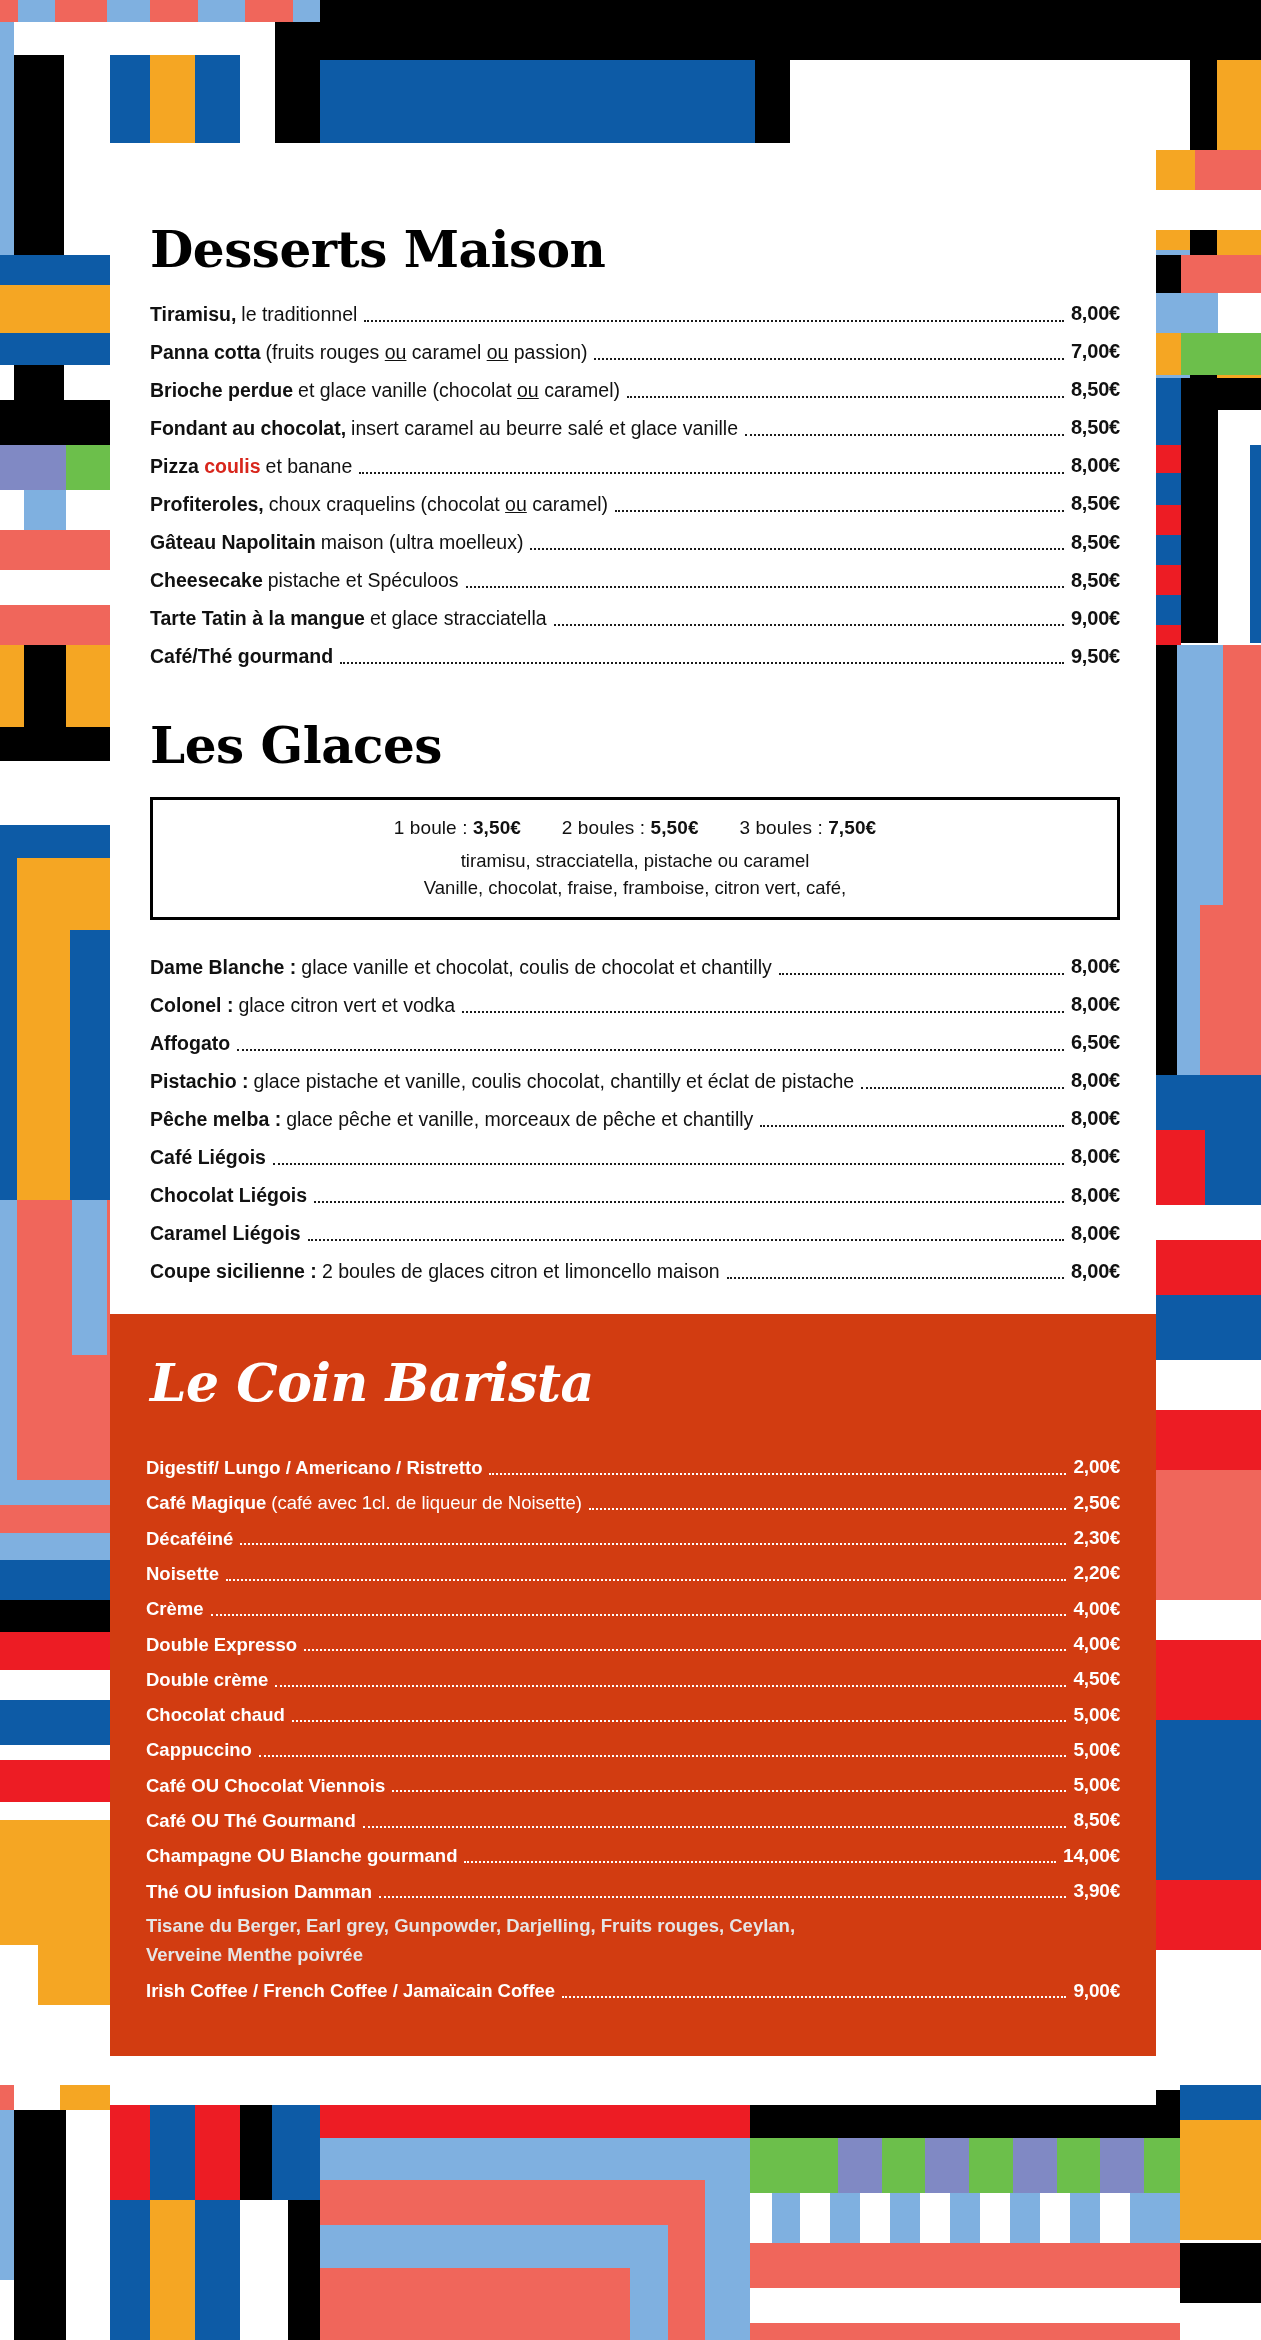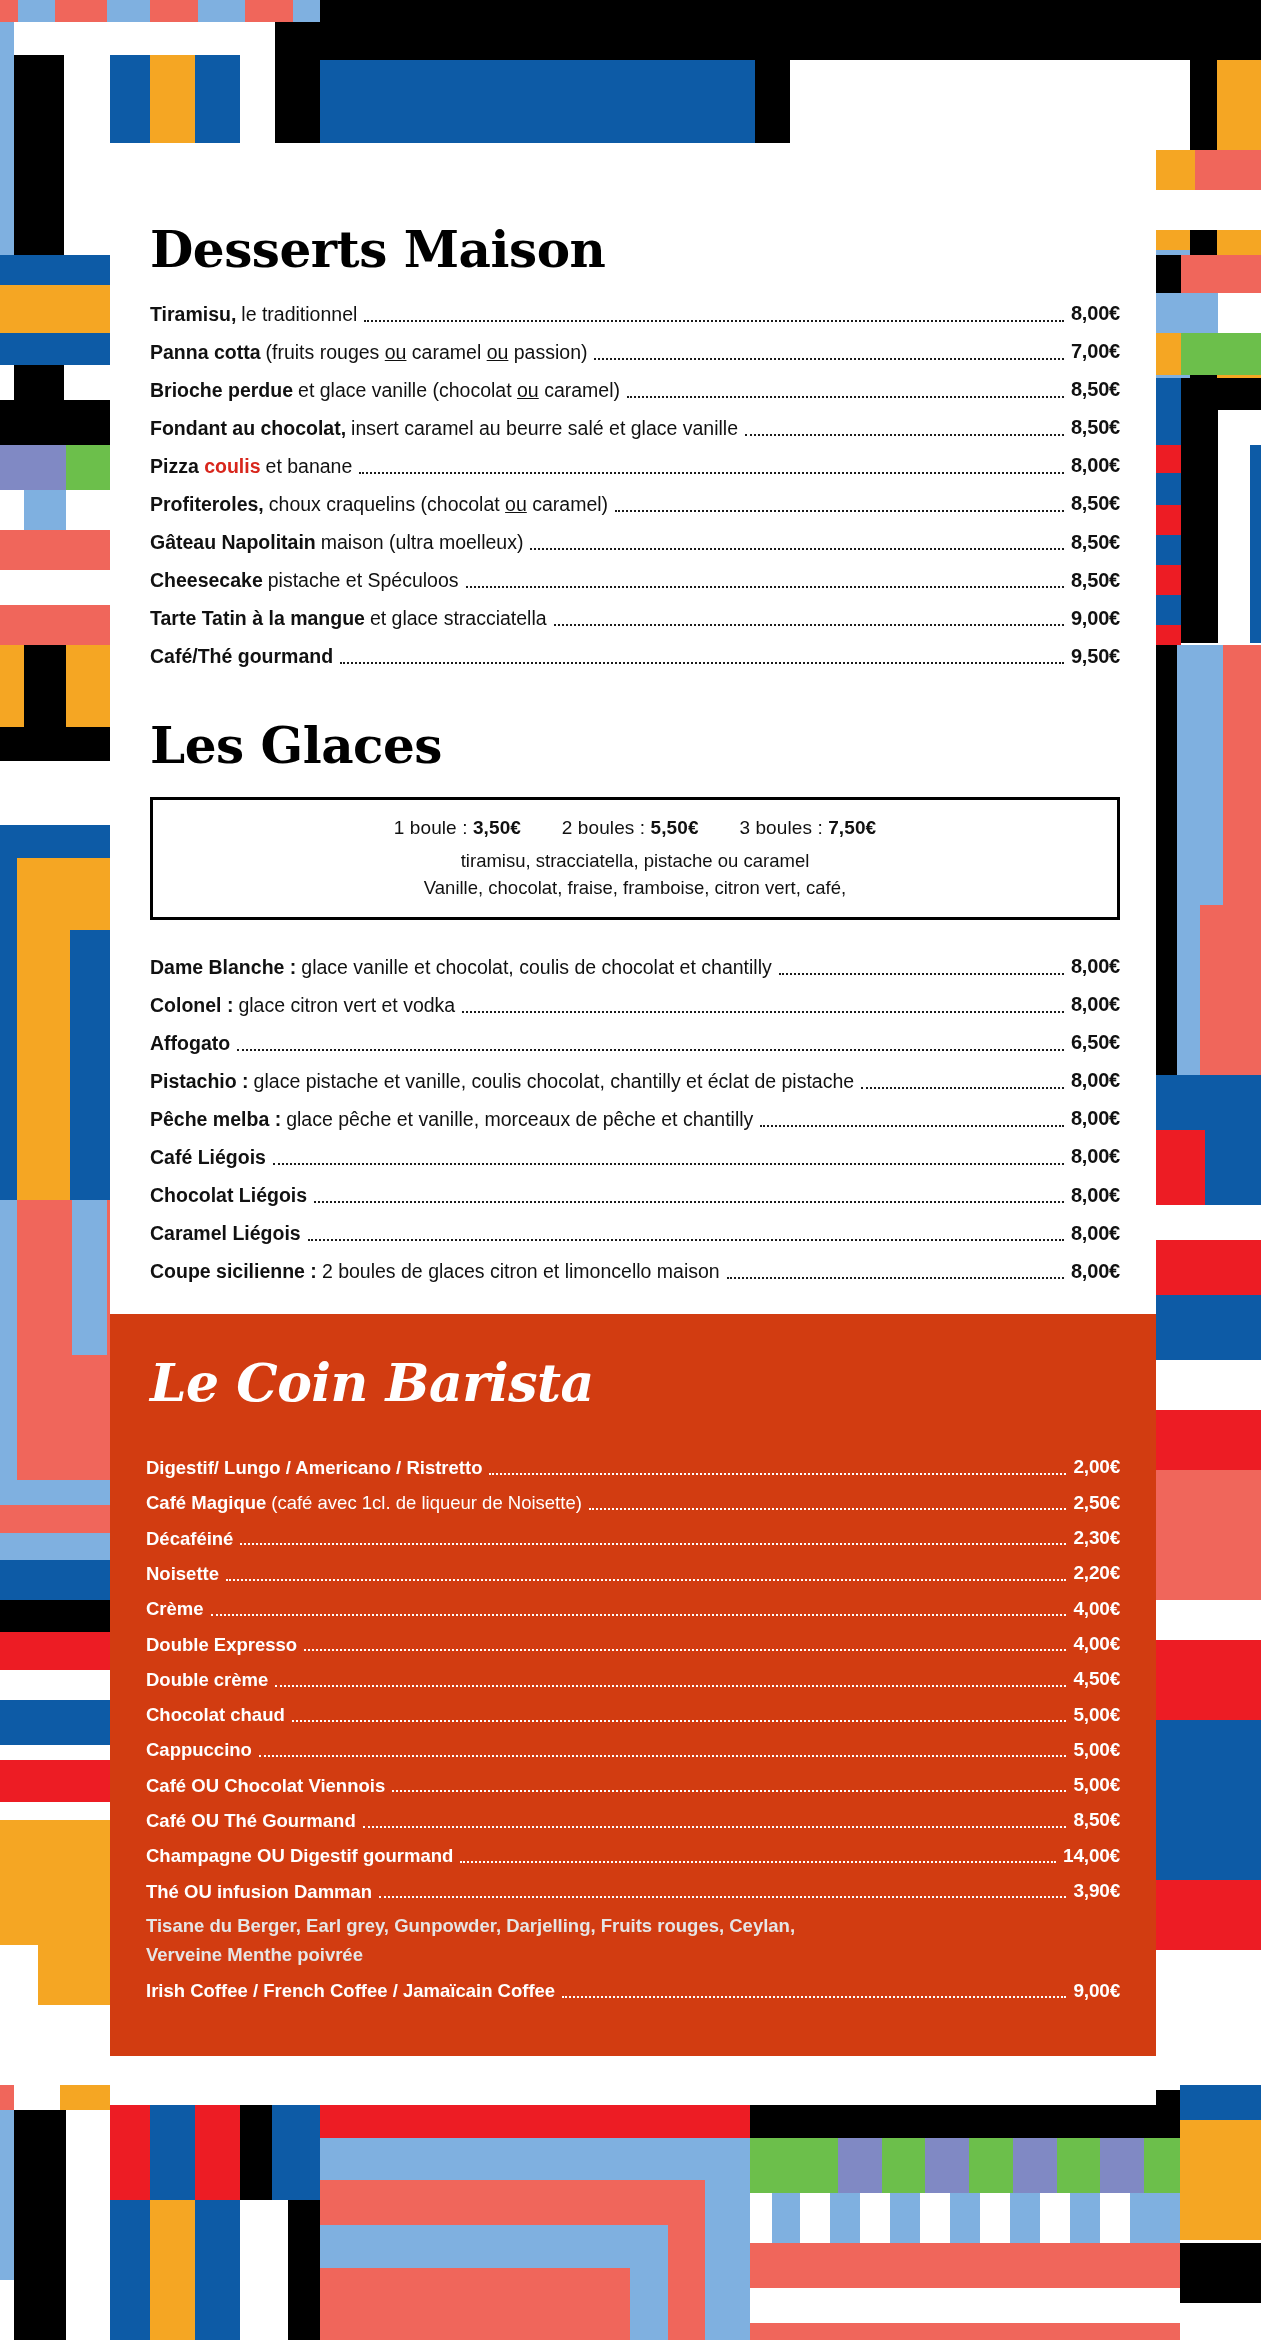--- a/index.html
+++ b/index.html
@@ -524,21 +524,21 @@
           <span class="rname">Café OU Chocolat Viennois</span>
           <span class="dots"></span>
           <span class="rprice">5,00€</span>
         </div>
         <div class="menu-row">
           <span class="rname">Café OU Thé Gourmand</span>
           <span class="dots"></span>
           <span class="rprice">8,50€</span>
         </div>
         <div class="menu-row">
-          <span class="rname">Champagne OU Digestif gourmand</span>
+          <span class="rname">Champagne OU Blanche gourmand</span>
           <span class="dots"></span>
           <span class="rprice">14,00€</span>
         </div>
         <div class="menu-row">
           <span class="rname">Thé OU infusion Damman</span>
           <span class="dots"></span>
           <span class="rprice">3,90€</span>
         </div>
       </div>
 

